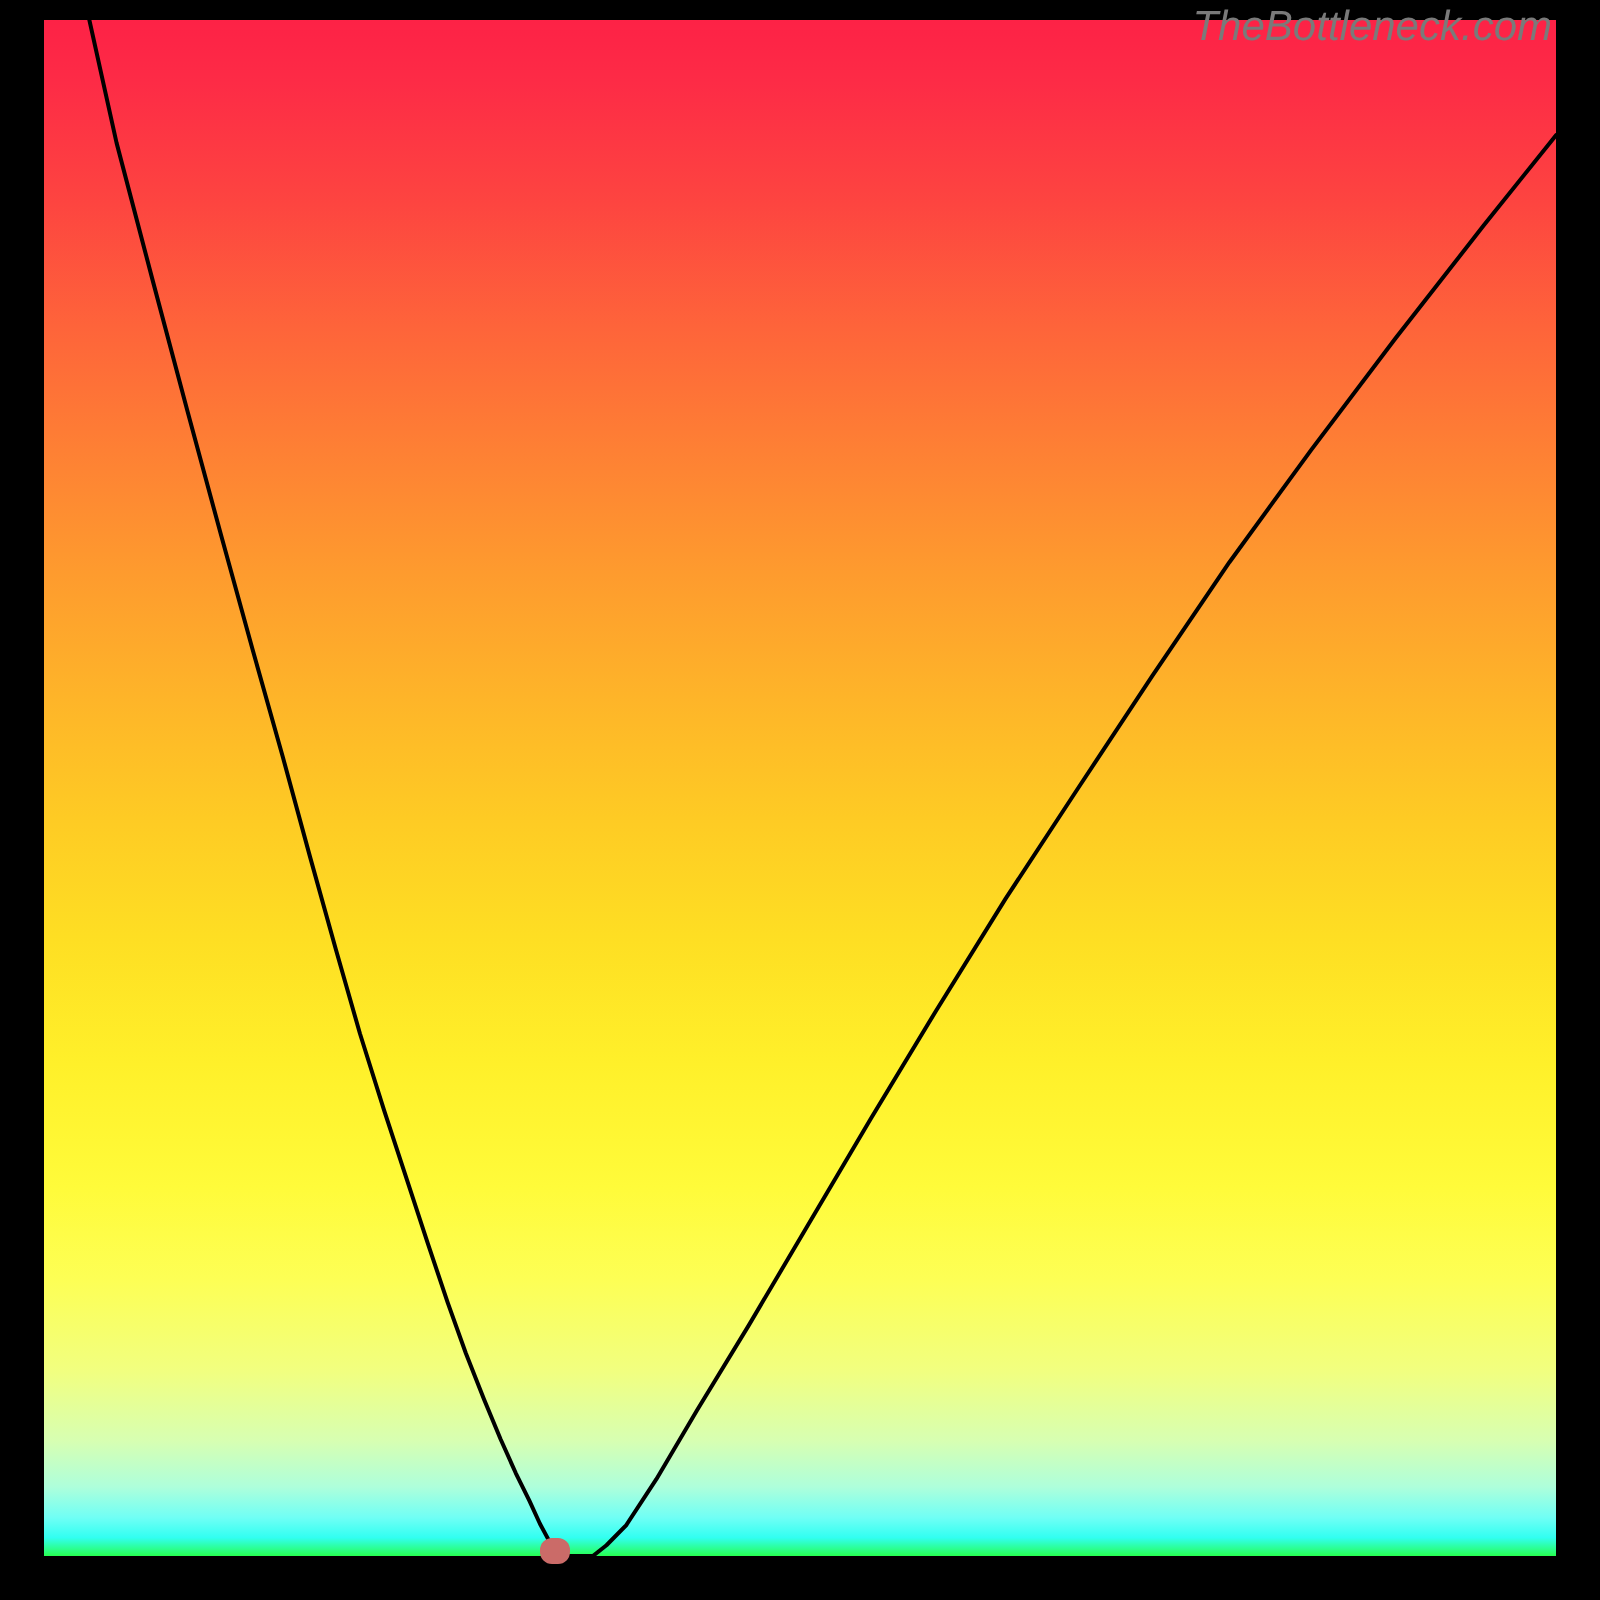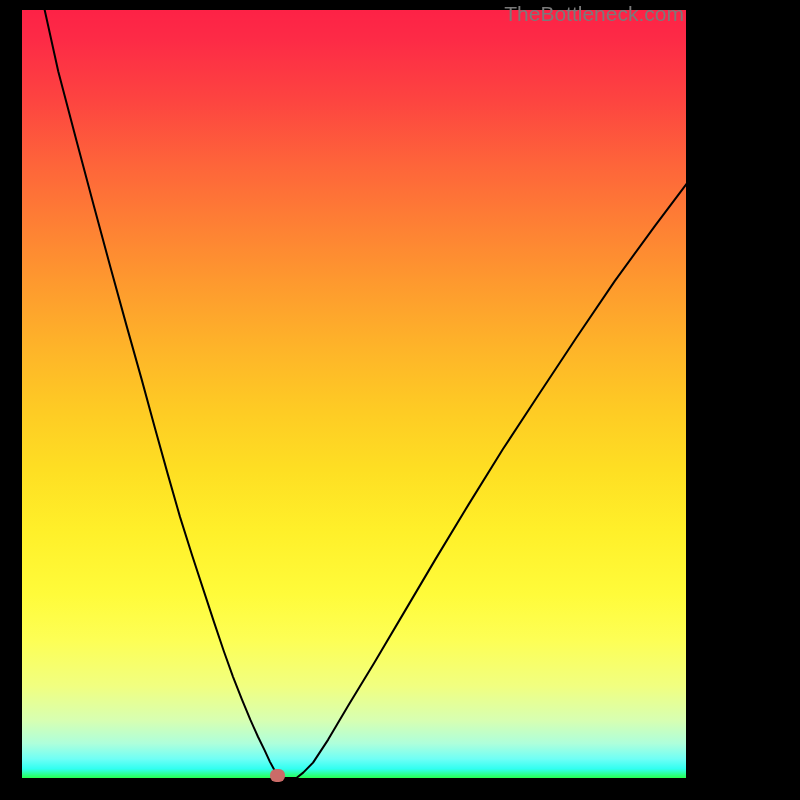--- a/index.html
+++ b/index.html
@@ -8,21 +8,21 @@
     width: 800px;
     height: 800px;
     overflow: hidden;
     background: #000;
     font-family: Arial, Helvetica, sans-serif;
   }
   .frame {
     position: absolute;
     top: 10px;
     left: 22px;
-    width: 664px;
+    width: 756px;
     height: 768px;
     background: linear-gradient(
       to bottom,
       #fd2246 0%,
       #fd2b46 4%,
       #fd4540 12%,
       #fe643a 20%,
       #fe8034 28%,
       #fe9b2e 36%,
       #feb429 44%,
@@ -31,20 +31,21 @@
       #fff02a 68%,
       #fffb3a 76%,
       #fdff55 82%,
       #f1ff80 88%,
       #d7ffb2 92.5%,
       #aeffdb 95.5%,
       #70fff5 97.5%,
       #32fff1 98.8%,
       #27ff51 100%
     );
+    font-style: italic;
   }
   .curve {
     position: absolute;
     top: 0;
     left: 0;
     width: 756px;
     height: 768px;
   }
   .marker {
     position: absolute;

